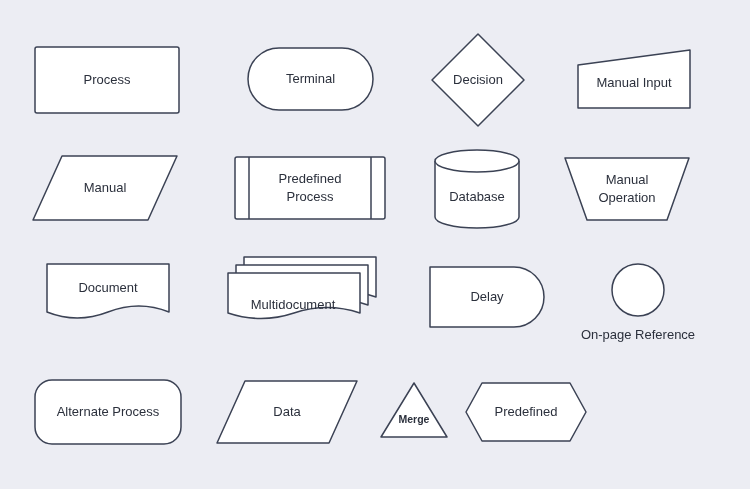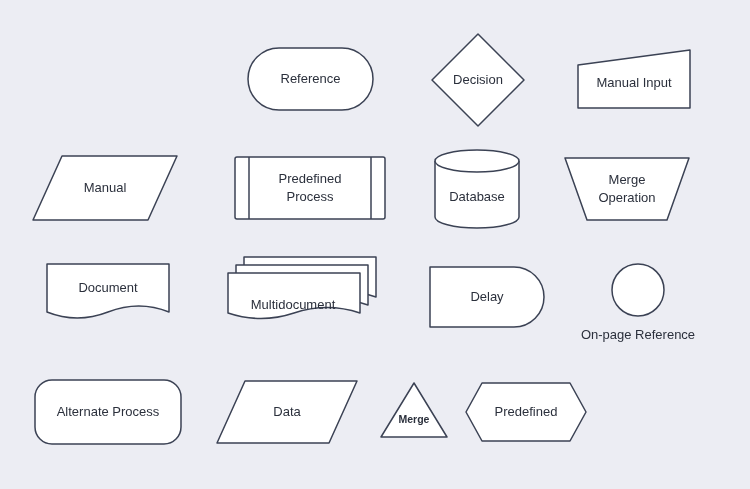--- a/index.html
+++ b/index.html
@@ -34,26 +34,32 @@
   .multidoc-label { padding-top: 31px; padding-right: 18px; }
   .merge-label { font-size: 10.5px; padding-top: 18px; font-weight: bold; }
   .ref-cell { display: flex; flex-direction: column; align-items: center; }
   .ref-label { font-size: 13px; color: var(--text-color); margin-top: 9px; white-space: nowrap; }
 </style>
 </head>
 <body>
 
 <div class="canvas">
 
+  <div class="cell" style="left:34px; top:46px;">
+    <svg width="146" height="68">
+      <rect class="shape" x="1" y="1" width="144" height="66" rx="2"></rect>
+    </svg>
+    <div class="overlay-label">Process</div>
+  </div>
 
   <div class="cell" style="left:247px; top:47px;">
     <svg width="127" height="64">
       <rect class="shape" x="1" y="1" width="125" height="62" rx="31"></rect>
     </svg>
-    <div class="overlay-label">Reference</div>
+    <div class="overlay-label">Terminal</div>
   </div>
 
   <div class="cell" style="left:430px; top:32px;">
     <svg width="96" height="96">
       <polygon class="shape" points="48,2 94,48 48,94 2,48"></polygon>
     </svg>
     <div class="overlay-label">Decision</div>
   </div>
 
   <div class="cell" style="left:577px; top:48px;">
@@ -84,21 +90,21 @@
       <path class="shape" d="M2,13 V69 A42,11 0 0 0 86,69 V13"></path>
       <ellipse class="shape" cx="44" cy="13" rx="42" ry="11"></ellipse>
     </svg>
     <div class="overlay-label shift-down">Database</div>
   </div>
 
   <div class="cell" style="left:564px; top:157px;">
     <svg width="126" height="64">
       <polygon class="shape" points="1,1 125,1 103,63 23,63"></polygon>
     </svg>
-    <div class="overlay-label pad-x">Merge Operation</div>
+    <div class="overlay-label pad-x">Manual Operation</div>
   </div>
 
   <div class="cell" style="left:46px; top:262px;">
     <svg width="124" height="60">
       <path class="shape" d="M1,2 H123 V50 Q93,38 62,50 T1,50 Z"></path>
     </svg>
     <div class="overlay-label shift-up">Document</div>
   </div>
 
   <div class="cell" style="left:227px; top:256px;">

